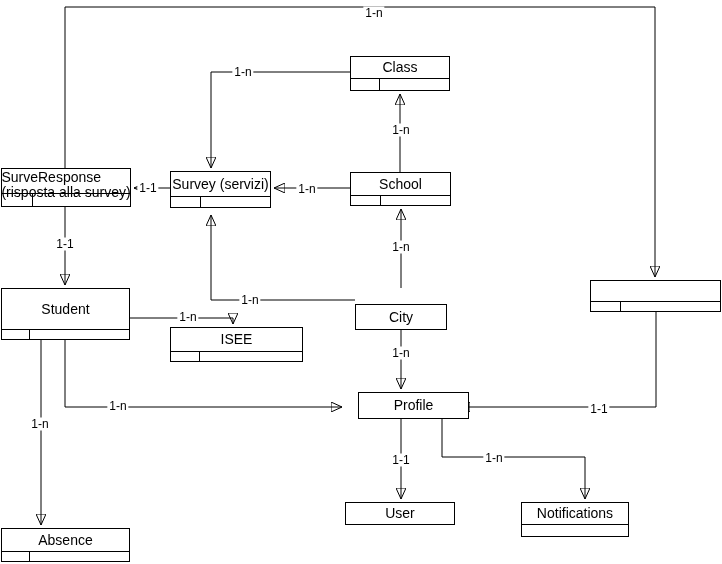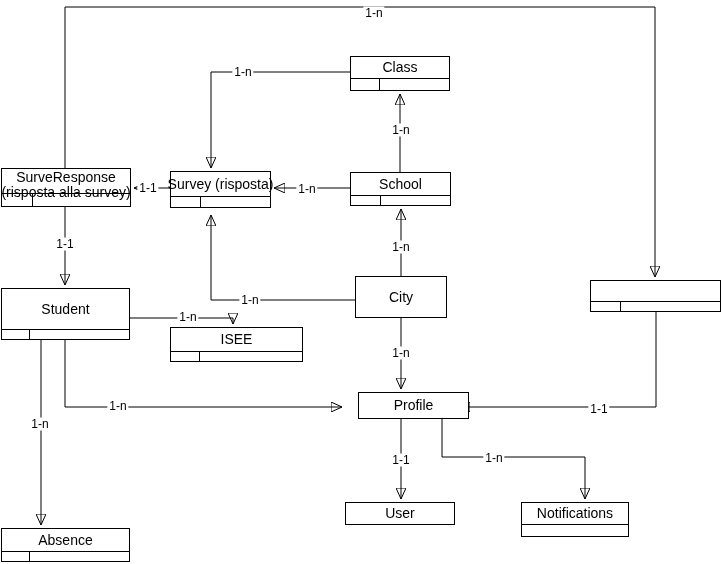--- a/index.html
+++ b/index.html
@@ -12,21 +12,21 @@
   .entity{
     position:absolute;box-sizing:border-box;border:1px solid #000;background:#ffffff;
     display:flex;flex-direction:column;
   }
   .e-title{
     flex:1;display:flex;align-items:center;justify-content:center;
     font-size:14px;white-space:nowrap;line-height:15px;text-align:right;
   }
   .e-title.overlay{
     position:absolute;top:1px;left:50%;transform:translateX(-50%);
-    white-space:pre;text-align:center;z-index:1;flex:none;display:block;
+    white-space:pre;text-align:left;z-index:1;flex:none;display:block;
   }
   .e-attrs{
     margin-top:auto;box-sizing:border-box;border-top:1px solid #000;display:flex;width:100%;
   }
   .e-cell{box-sizing:border-box;border-right:1px solid #000;height:100%;}
   .rel-label{
     position:absolute;transform:translate(-50%,-50%);
     font-size:12px;line-height:13px;background:#ffffff;padding:0 2px;white-space:nowrap;
   }
 </style>
@@ -60,21 +60,21 @@
 
   <div class="entity" style="left:1px;top:168px;width:130px;height:39px">
     <div class="e-title overlay">SurveResponse
 (risposta alla survey)</div>
     <div class="e-attrs" style="height:13px">
         <div class="e-cell" style="width:31px"></div>
       </div>
   </div>
 
   <div class="entity" style="left:170px;top:171px;width:101px;height:37px">
-    <div class="e-title">Survey (risposta)</div>
+    <div class="e-title">Survey (servizi)</div>
     <div class="e-attrs" style="height:11px">
         <div class="e-cell" style="width:30px"></div>
       </div>
   </div>
 
   <div class="entity" style="left:350px;top:56px;width:100px;height:35px">
     <div class="e-title">Class</div>
     <div class="e-attrs" style="height:12px">
         <div class="e-cell" style="width:29px"></div>
       </div>
@@ -94,21 +94,21 @@
       </div>
   </div>
 
   <div class="entity" style="left:170px;top:327px;width:133px;height:35px">
     <div class="e-title">ISEE</div>
     <div class="e-attrs" style="height:10px">
         <div class="e-cell" style="width:29px"></div>
       </div>
   </div>
 
-  <div class="entity" style="left:355px;top:276px;width:92px;height:42px">
+  <div class="entity" style="left:355px;top:304px;width:92px;height:26px">
     <div class="e-title">City</div>
   </div>
 
   <div class="entity" style="left:590px;top:280px;width:131px;height:32px">
     <div class="e-attrs" style="height:10px">
         <div class="e-cell" style="width:30px"></div>
       </div>
   </div>
 
   <div class="entity" style="left:358px;top:392px;width:111px;height:27px">

